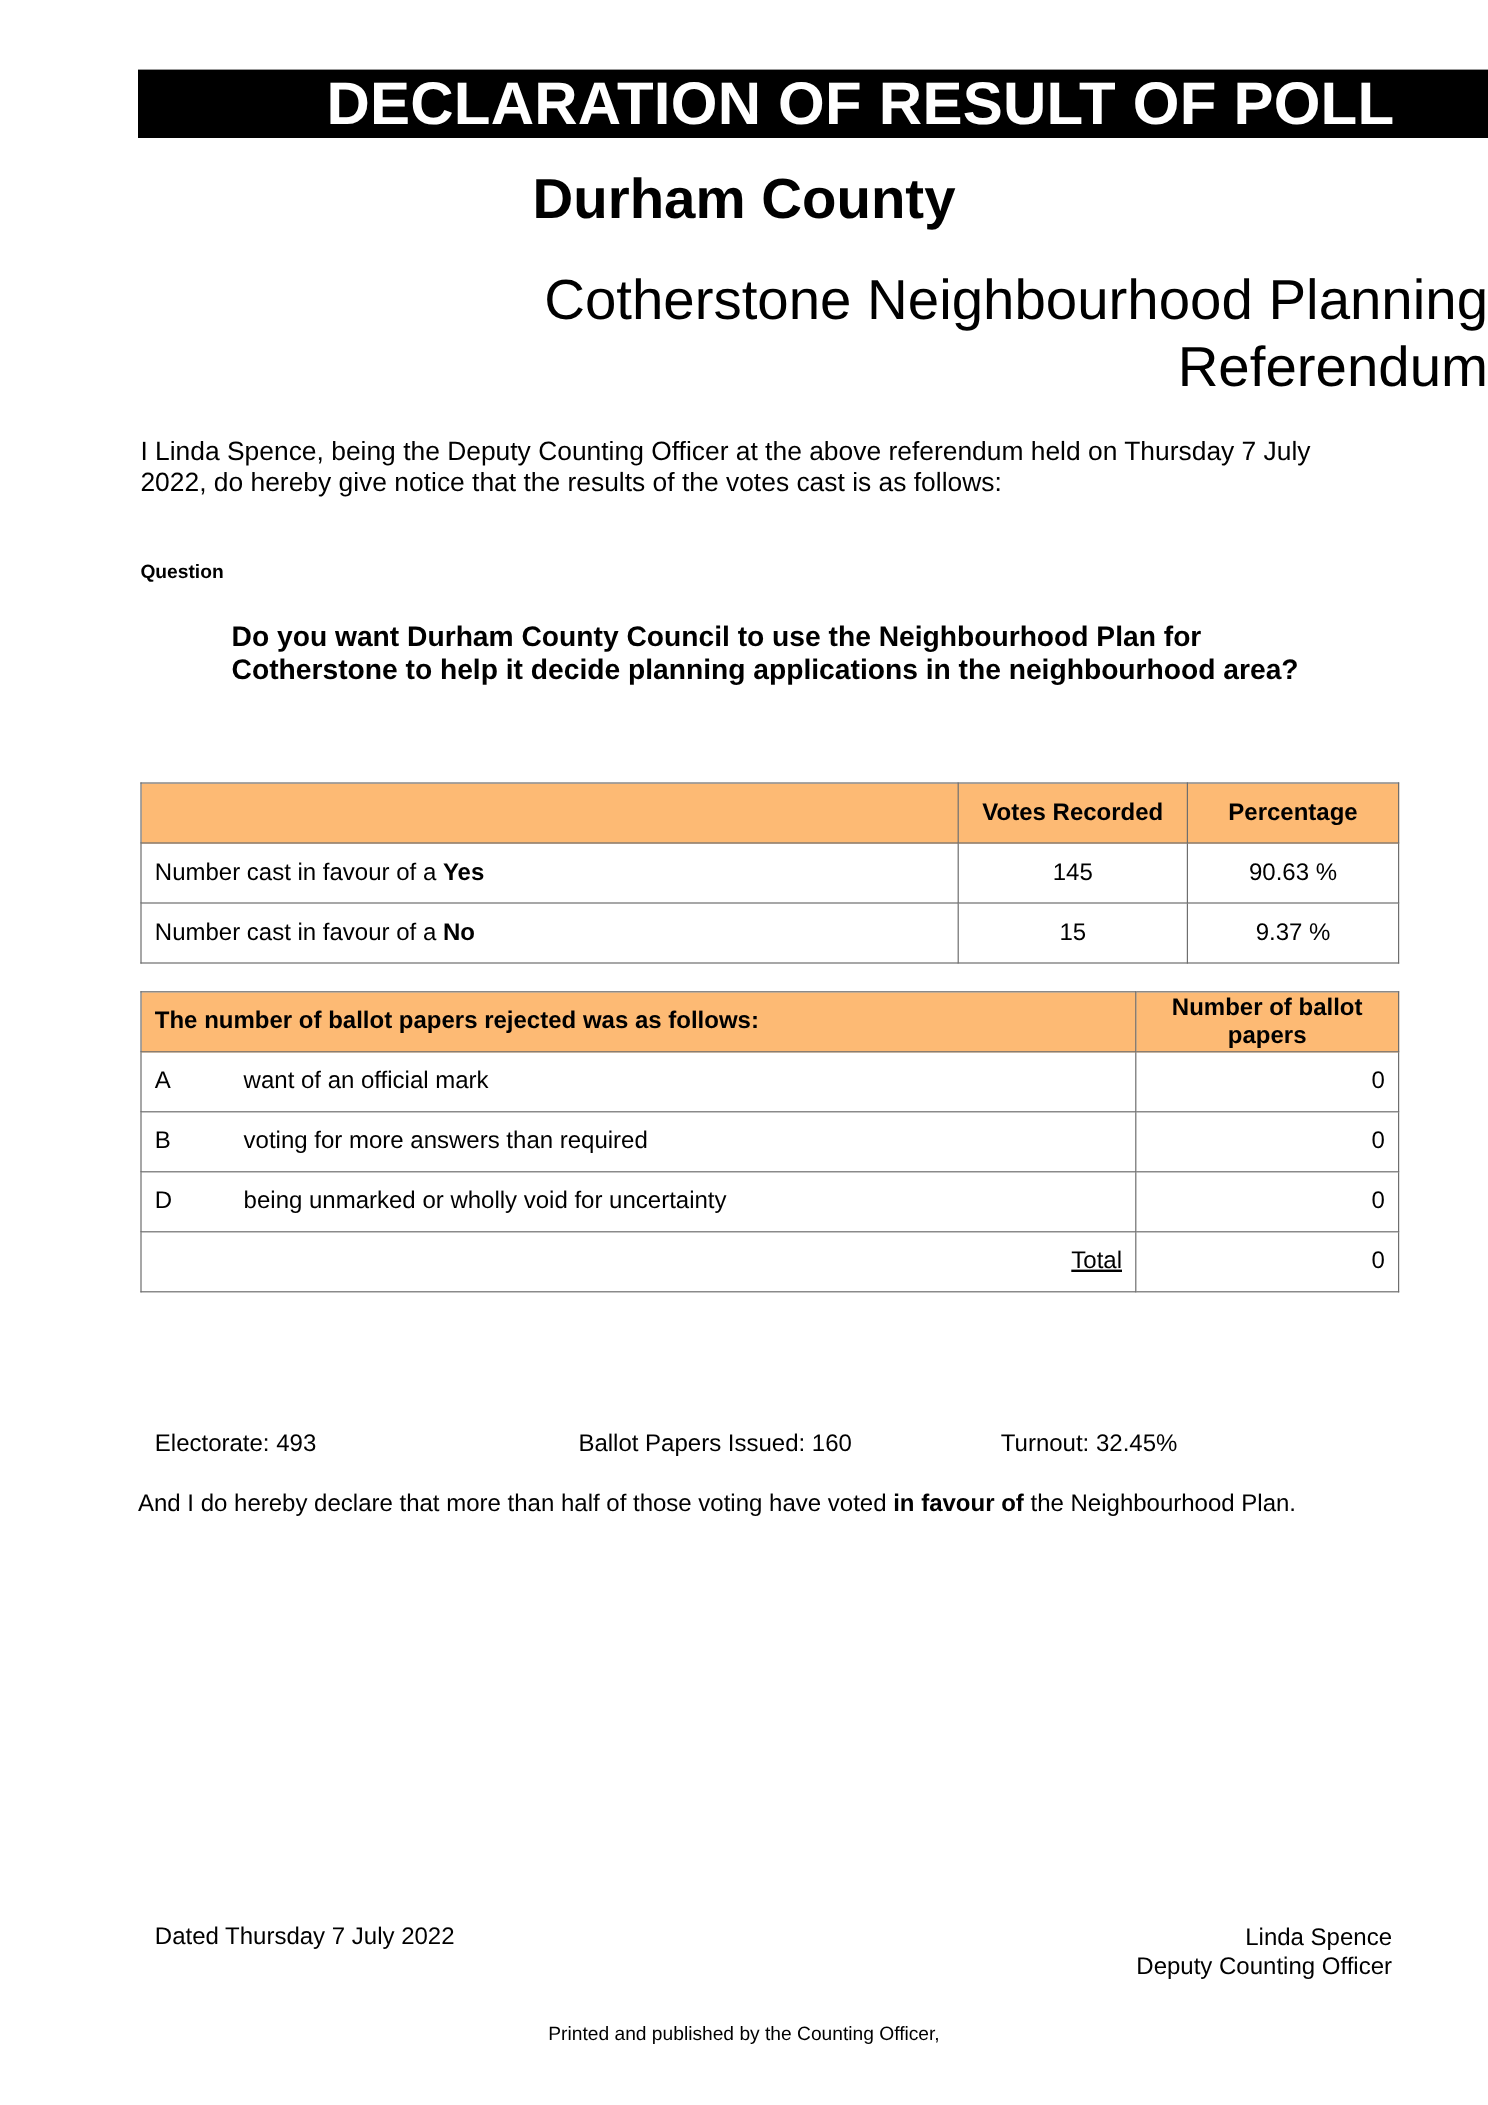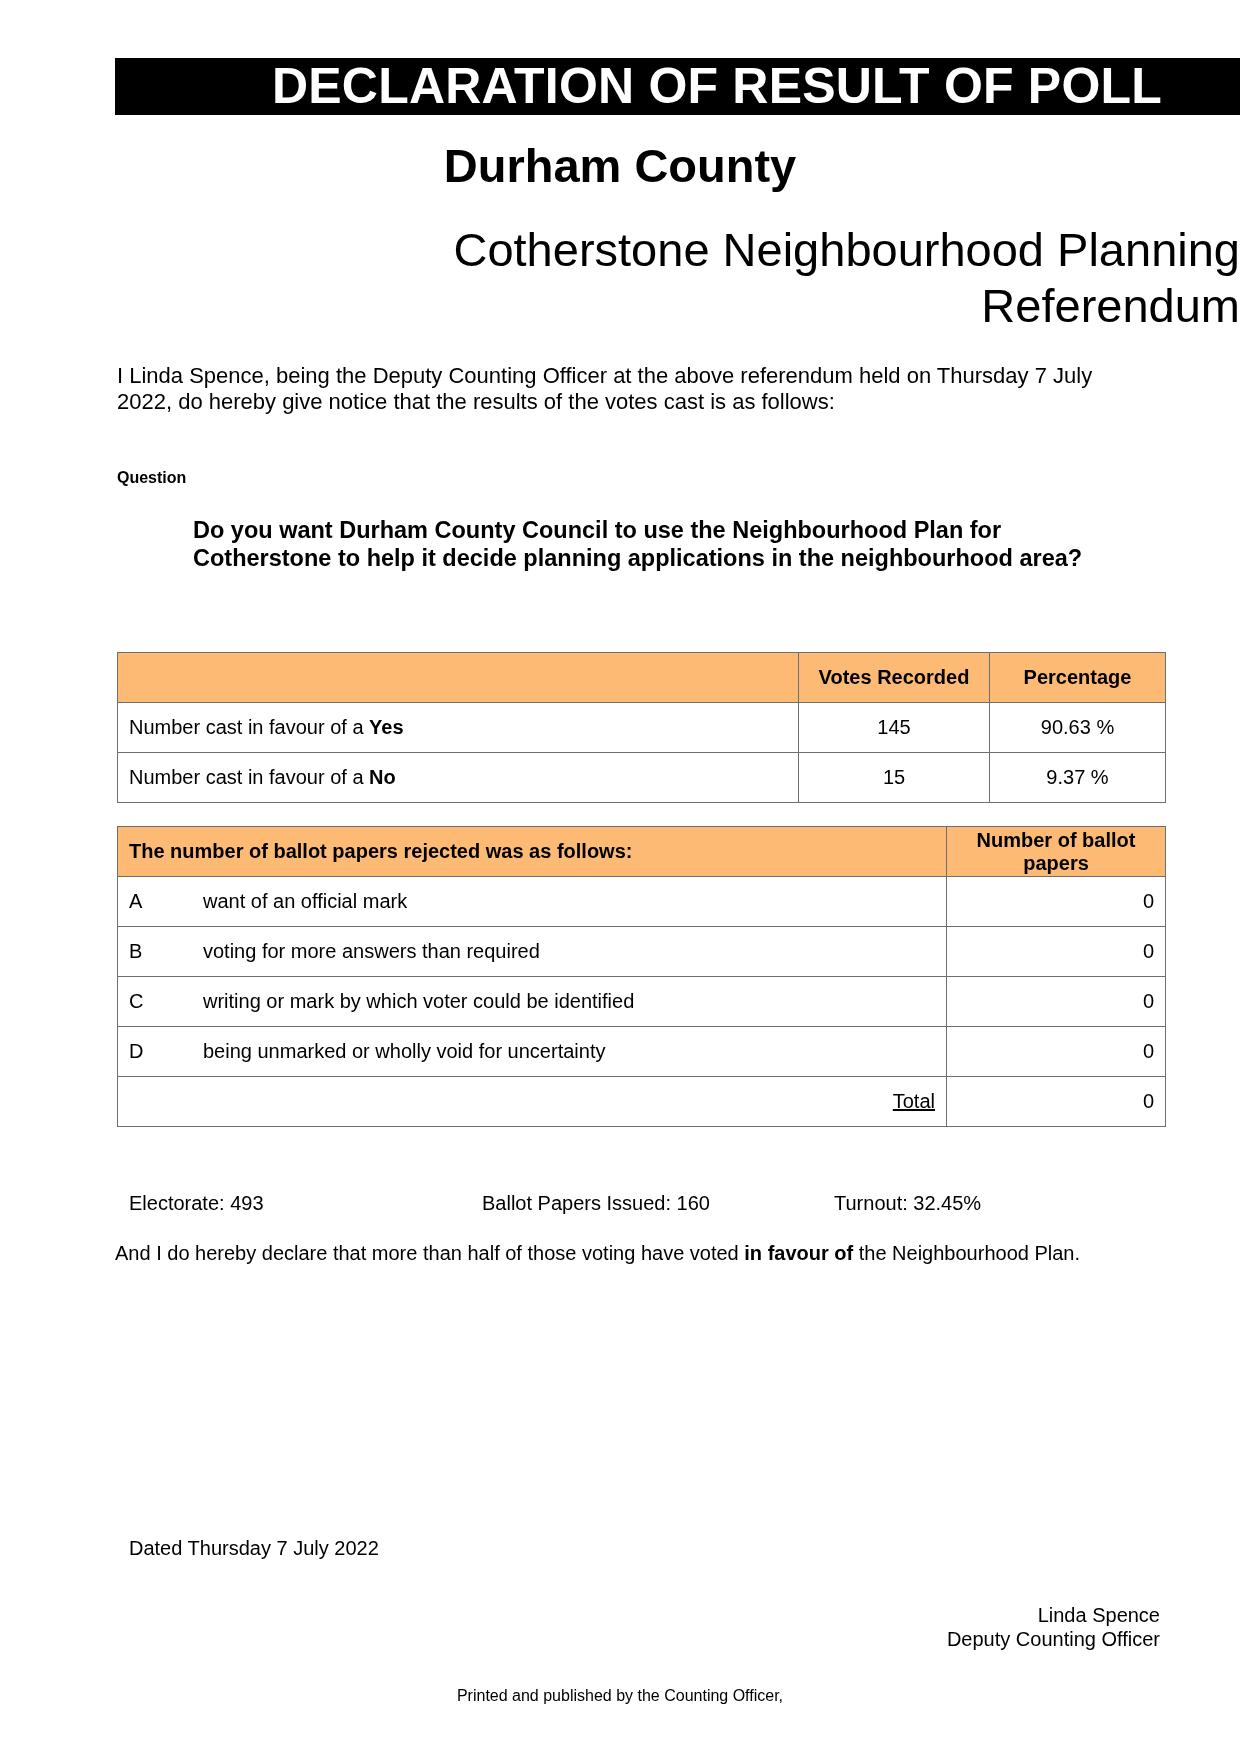--- a/index.html
+++ b/index.html
@@ -40,21 +40,21 @@
     .votes-table th.c3, .votes-table td.c3 { width: 153px; text-align: center; }
     .rej-table { top: 826px; }
     .rej-table tr { height: 50px; }
     .rej-table th.h1 { text-align: left; }
     .rej-table th.h2 { width: 196px; text-align: center; line-height: 23px; }
     .rej-table td.num { text-align: right; }
     .rej-table .letter { display: inline-block; width: 74px; }
     .rej-table td.total-label { text-align: right; text-decoration: underline; }
     .stats { position: absolute; top: 1192px; font-size: 20px; }
     .declare { position: absolute; left: 115px; top: 1242px; font-size: 20px; }
-    .dated { position: absolute; left: 129px; top: 1537px; font-size: 20px; }
+    .dated { position: absolute; left: 129px; top: 1603px; font-size: 20px; }
     .sig { position: absolute; right: 80px; top: 1603px; font-size: 20px; text-align: right; line-height: 24px; }
     .printed { position: absolute; left: 0; width: 1240px; top: 1687px; text-align: center; font-size: 16px; }
   </style>
 </head>
 <body>
 
 <div class="banner">DECLARATION OF RESULT OF POLL</div>
 <div class="county">Durham County</div>
 <div class="ref-title">
   <div>Cotherstone Neighbourhood Planning</div>
@@ -94,24 +94,20 @@
   </tr>
   <tr>
     <td><span class="letter">A</span><span>want of an official mark</span></td>
     <td class="num">0</td>
   </tr>
   <tr>
     <td><span class="letter">B</span><span>voting for more answers than required</span></td>
     <td class="num">0</td>
   </tr>
   <tr>
-    <td><span class="letter">C</span><span>writing or mark by which voter could be identified</span></td>
-    <td class="num">0</td>
-  </tr>
-  <tr>
     <td><span class="letter">D</span><span>being unmarked or wholly void for uncertainty</span></td>
     <td class="num">0</td>
   </tr>
   <tr>
     <td class="total-label">Total</td>
     <td class="num">0</td>
   </tr>
 </tbody>
   </table>
 

